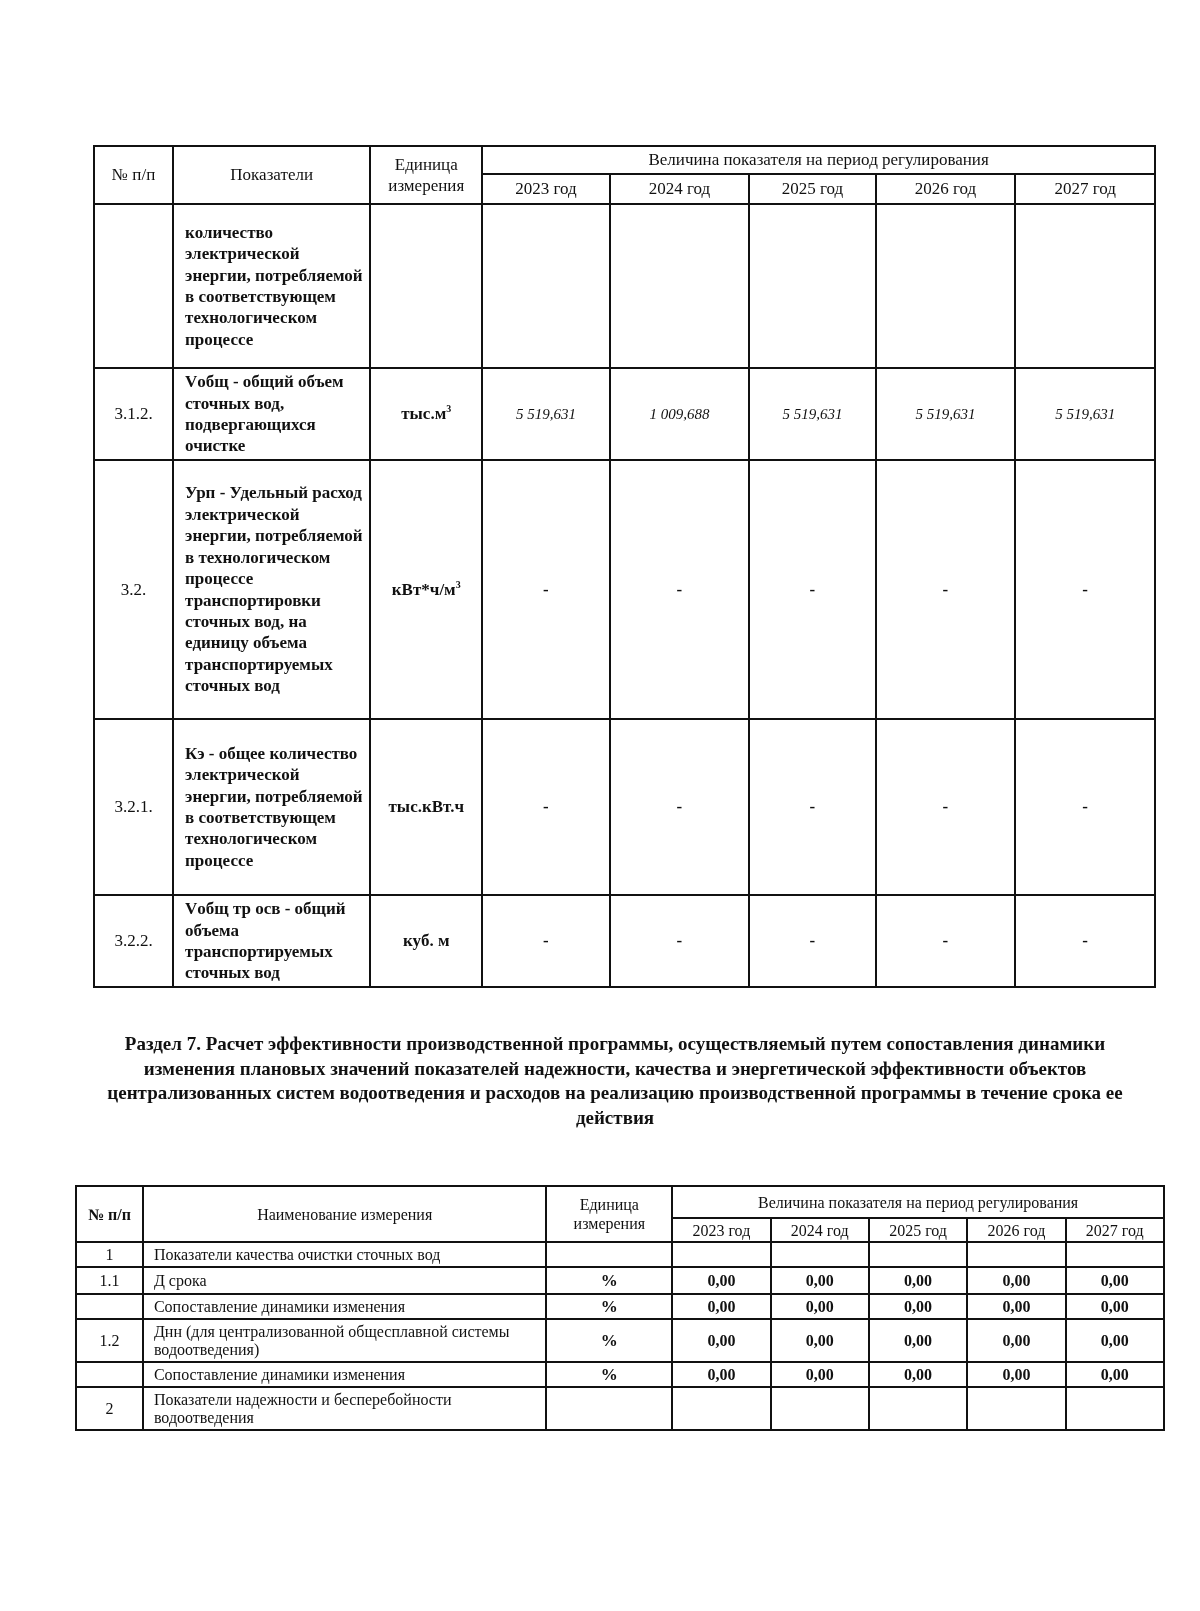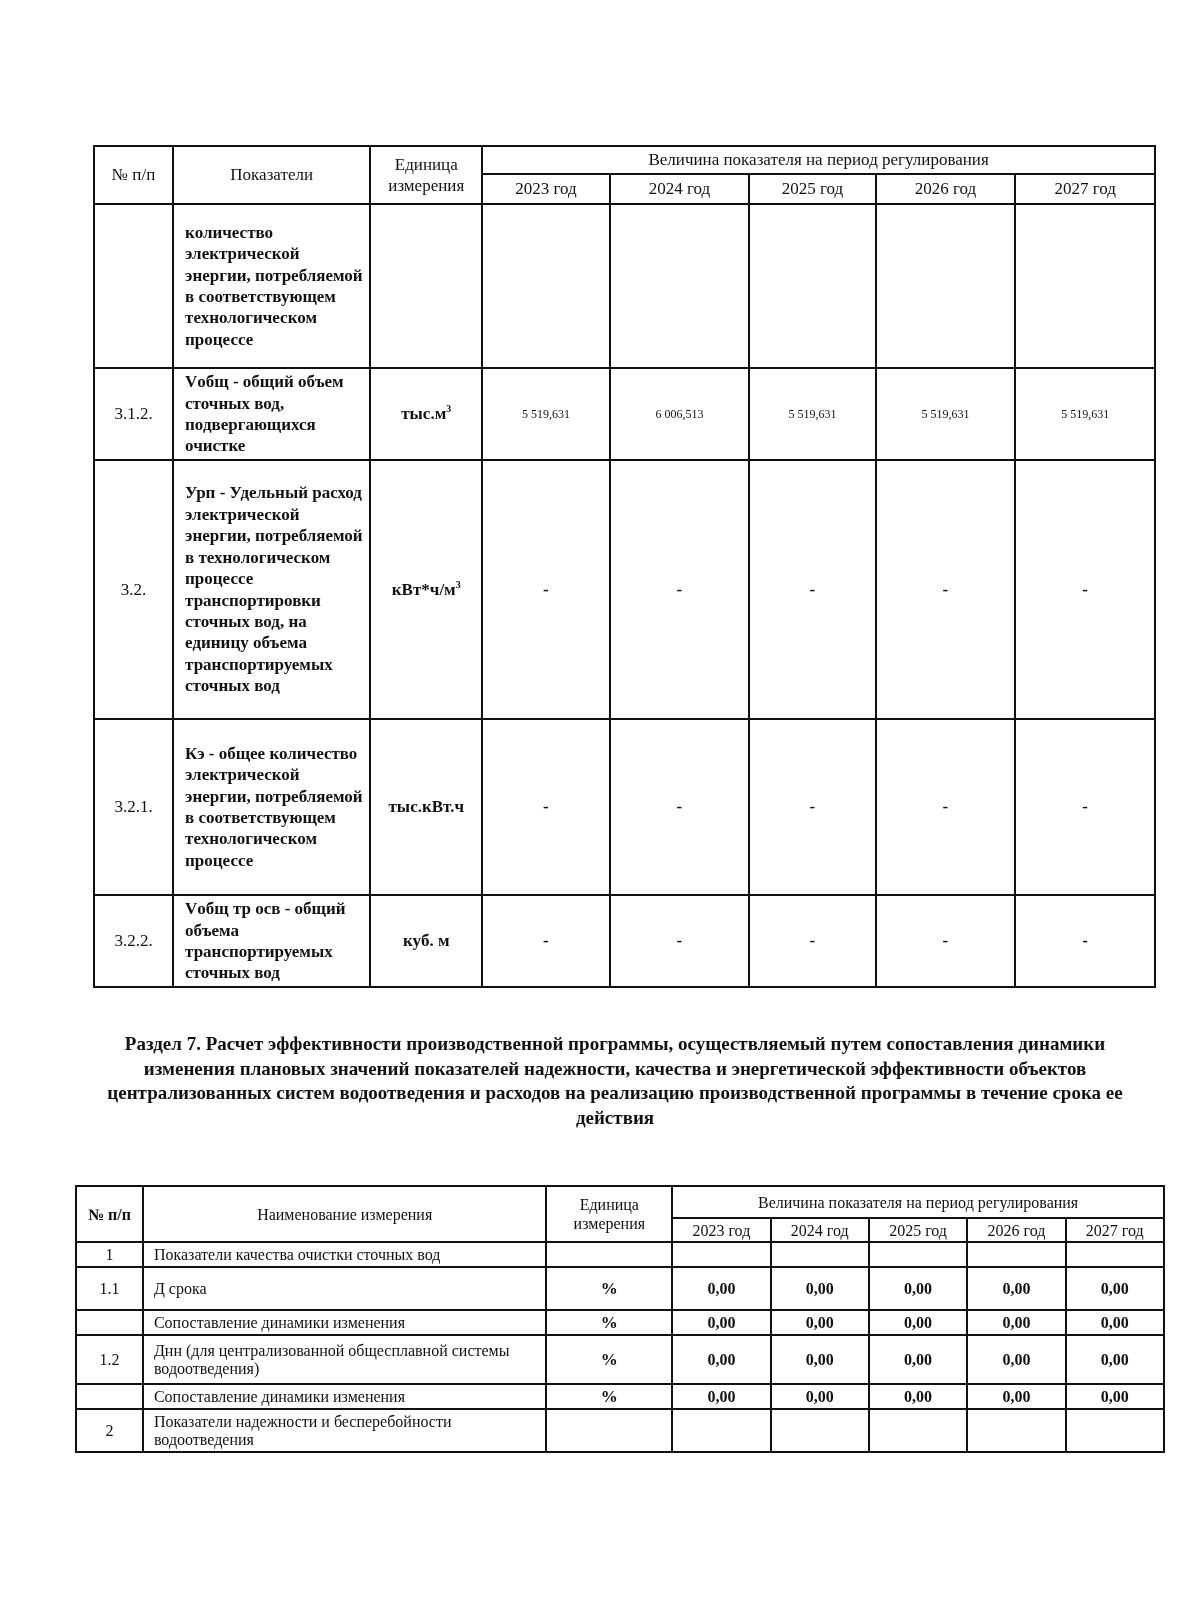--- a/index.html
+++ b/index.html
@@ -9,21 +9,21 @@
     }
     table { border-collapse: collapse; position: absolute; }
     td, th { border: 2px solid #111; padding: 0; vertical-align: middle; font-weight: normal; }
 
     
     #t1 { left: 93px; top: 145px; width: 1063px; font-size: 17px; }
     #t1 th { text-align: center; font-size: 17px; }
     #t1 td.num { text-align: center; }
     #t1 td.desc { text-align: left; padding: 2px 4px 2px 11px; line-height: 21.4px; font-weight: bold; }
     #t1 td.unit { text-align: center; font-weight: bold; }
-    #t1 td.val { text-align: center; font-size: 12px; }
+    #t1 td.val { text-align: center; font-size: 15px; font-style: italic; }
     #t1 td.dash { text-align: center; font-weight: bold; }
 
     
     #section-heading {
       position: absolute; left: 95px; top: 1032px; width: 1040px;
       text-align: center; font-weight: bold; font-size: 19px; line-height: 24.5px;
     }
 
     
     #t2 { left: 75px; top: 1185px; width: 1090px; font-size: 16px; }
@@ -72,21 +72,21 @@
       <td class="val"></td>
       <td class="val"></td>
       <td class="val"></td>
       <td class="val"></td>
     </tr>
     <tr style="height:92px">
       <td class="num">3.1.2.</td>
       <td class="desc">Vобщ - общий объем  сточных вод, подвергающихся очистке</td>
       <td class="unit"><span>тыс.м</span><sup>3</sup></td>
       <td class="val">5 519,631</td>
-      <td class="val">6 006,513</td>
+      <td class="val">1 009,688</td>
       <td class="val">5 519,631</td>
       <td class="val">5 519,631</td>
       <td class="val">5 519,631</td>
     </tr>
     <tr style="height:259px">
       <td class="num">3.2.</td>
       <td class="desc">Урп - Удельный расход электрической энергии, потребляемой в технологическом процессе транспортировки сточных вод, на единицу объема транспортируемых сточных вод</td>
       <td class="unit"><span>кВт*ч/м</span><sup>3</sup></td>
       <td class="dash">-</td>
       <td class="dash">-</td>
@@ -149,41 +149,41 @@
     <tr style="height:25px">
       <td class="num">1</td>
       <td class="name">Показатели качества очистки сточных вод</td>
       <td class="unit"></td>
       <td class="val"></td>
       <td class="val"></td>
       <td class="val"></td>
       <td class="val"></td>
       <td class="val"></td>
     </tr>
-    <tr style="height:43px">
+    <tr style="height:27px">
       <td class="num">1.1</td>
       <td class="name">Д срока</td>
       <td class="unit">%</td>
       <td class="val">0,00</td>
       <td class="val">0,00</td>
       <td class="val">0,00</td>
       <td class="val">0,00</td>
       <td class="val">0,00</td>
     </tr>
     <tr style="height:25px">
       <td class="num"></td>
       <td class="name">Сопоставление динамики изменения</td>
       <td class="unit">%</td>
       <td class="val">0,00</td>
       <td class="val">0,00</td>
       <td class="val">0,00</td>
       <td class="val">0,00</td>
       <td class="val">0,00</td>
     </tr>
-    <tr style="height:49px">
+    <tr style="height:43px">
       <td class="num">1.2</td>
       <td class="name">Днн (для централизованной общесплавной системы водоотведения)</td>
       <td class="unit">%</td>
       <td class="val">0,00</td>
       <td class="val">0,00</td>
       <td class="val">0,00</td>
       <td class="val">0,00</td>
       <td class="val">0,00</td>
     </tr>
     <tr style="height:25px">

